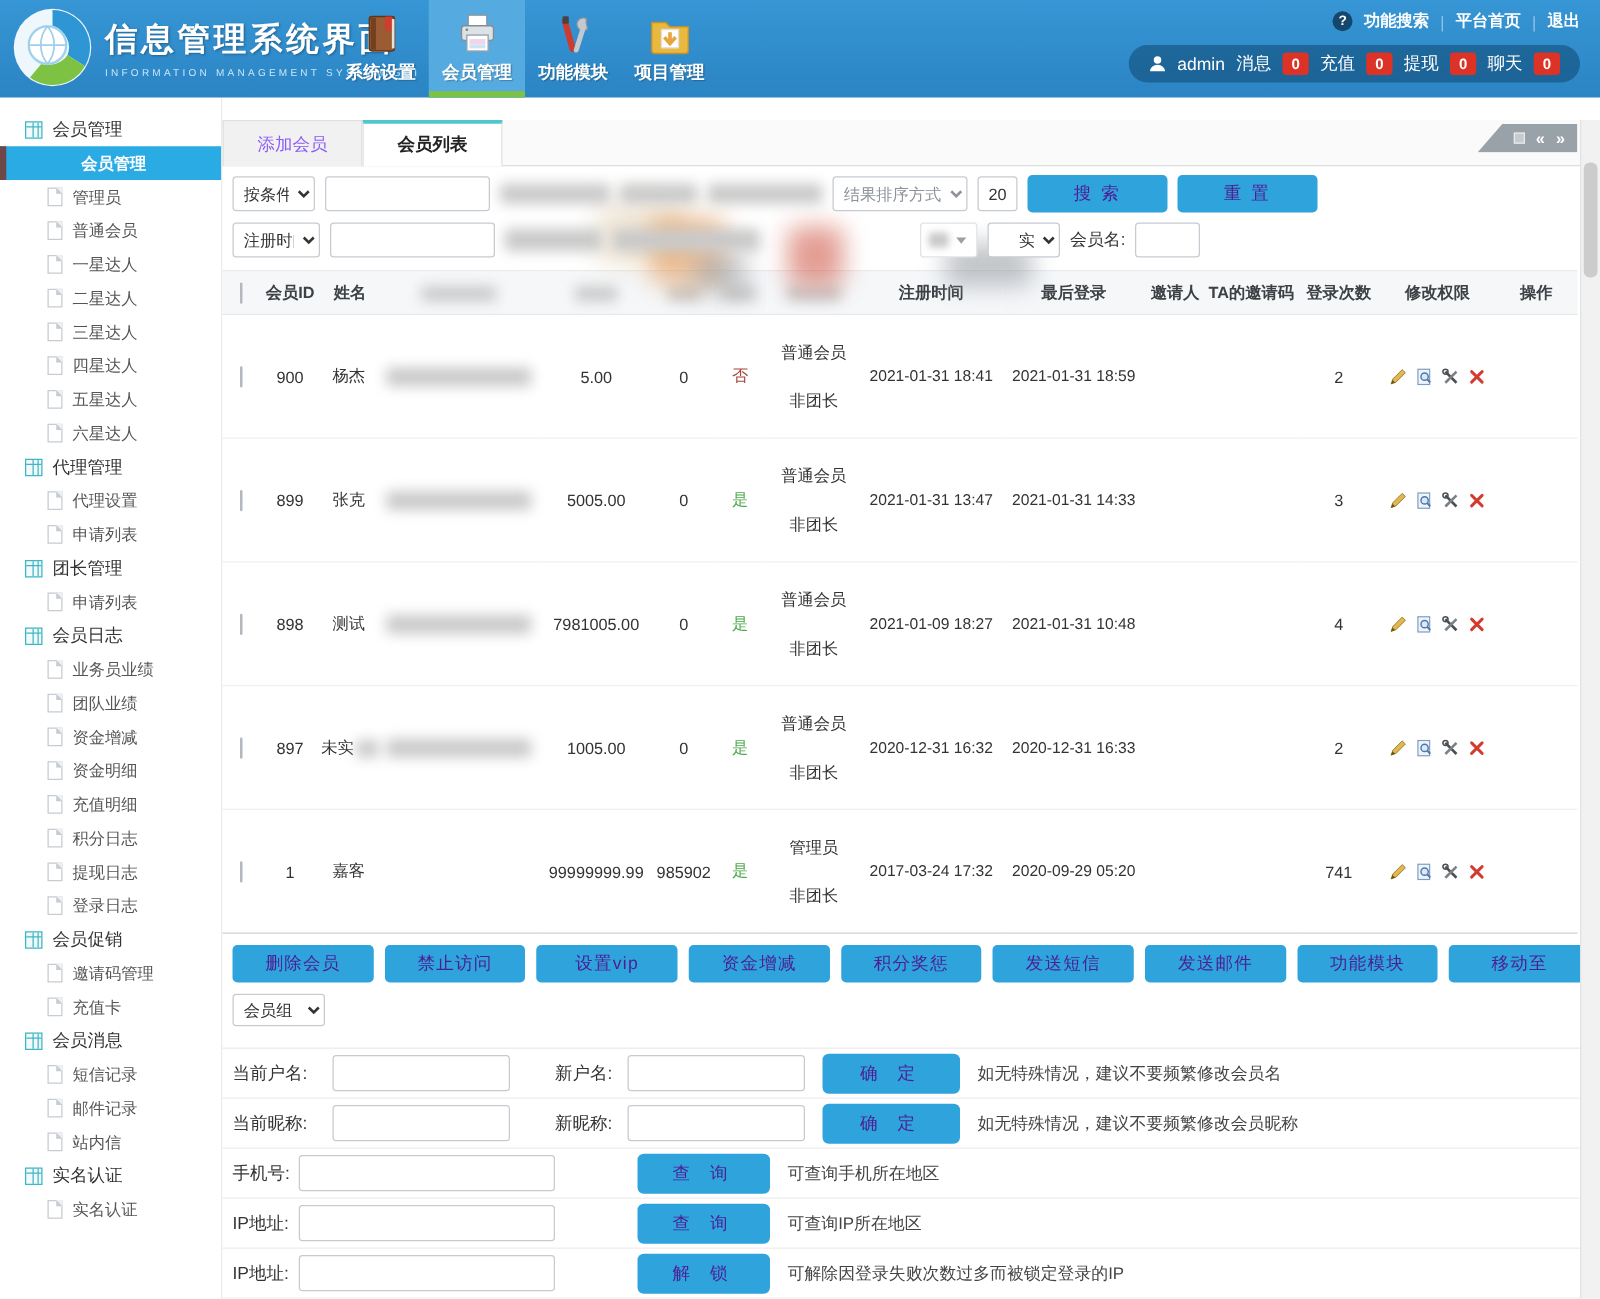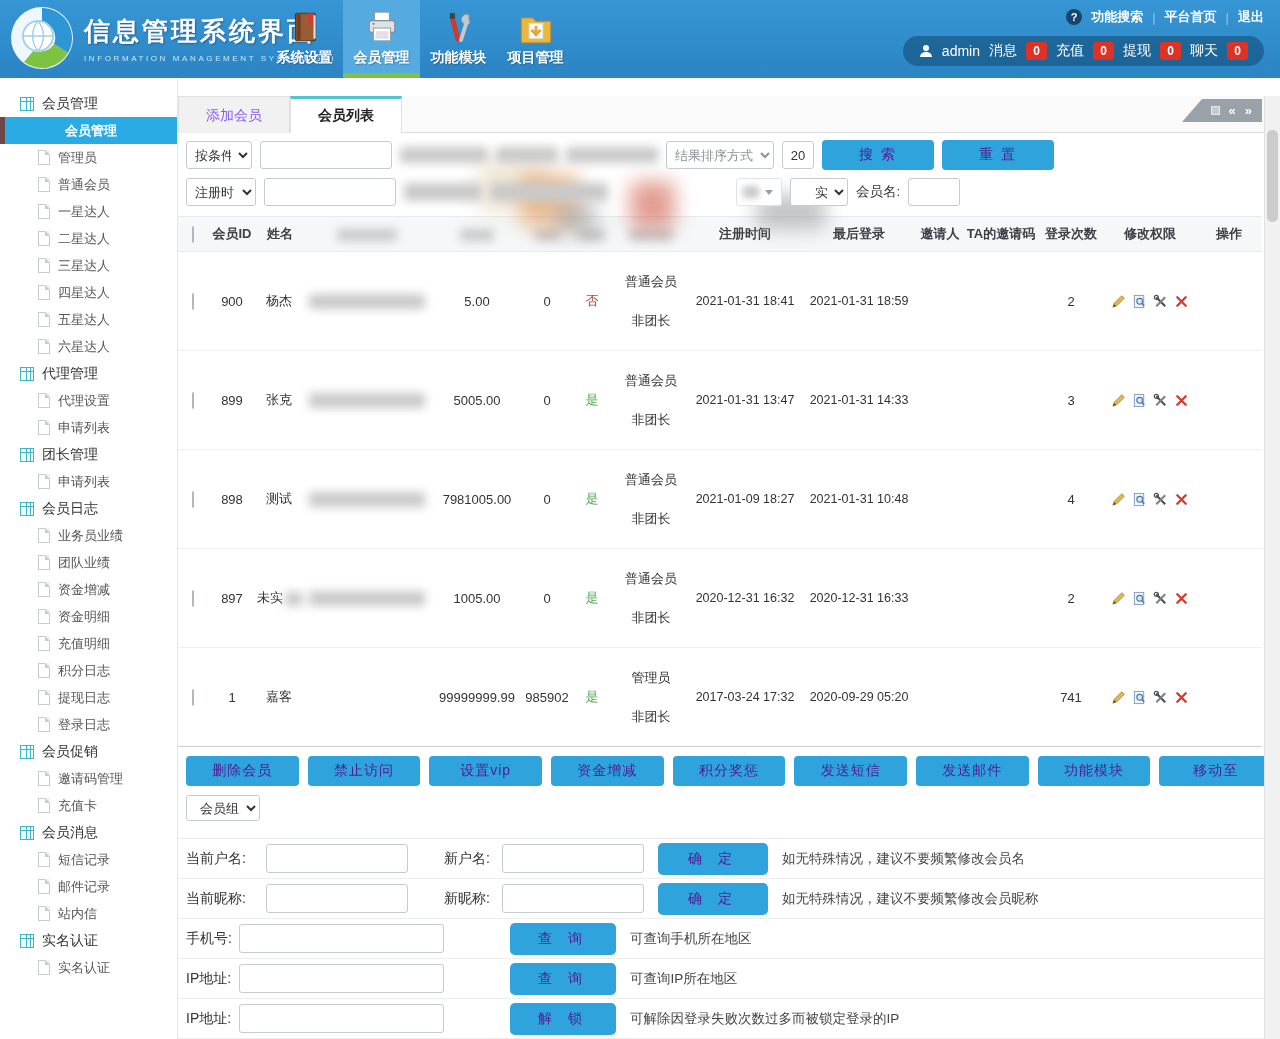--- a/index.html
+++ b/index.html
@@ -85,21 +85,21 @@
   td[data-blur] .blurline { display:none; }
   td[data-blur="true"] .blurline { display:inline-block; vertical-align:middle; }
   .acct-blur { width:116px; height:15px; }
   .name-blur { width:18px; height:14px; margin-left:2px; }
   .ops { display:flex; align-items:center; justify-content:center; gap:6px; }
   .ops svg { width:15px; height:15px; cursor:pointer; }
 
   
   .bulk { display:flex; gap:9px; padding:9px 8px 0 8px; }
   .bulk .btn { width:124px; height:30px; letter-spacing:1px; }
-  .grp-sel { margin:9px 0 0 8px; width:74px; height:26px;text-align:right; }
+  .grp-sel { margin:9px 0 0 8px; width:74px; height:26px; }
   .forms { margin-top:17px; border-top:1px solid #e9e9e9; }
   .form-row { display:flex; align-items:center; height:40px; border-bottom:1px solid #ededee; padding-left:8px;
               font-size:14px; color:#333; }
   .form-row input { height:29px; border:1px solid #c6cbd1; border-radius:3px; font-size:13px; padding:0 6px; font-family:inherit; }
   .fl1 { width:80px; }
   .fi1 { width:142px; }
   .fl2 { width:58px; margin-left:36px; }
   .fi2 { width:142px; }
   .fls { width:50px; }
   .fis { width:205px; margin-left:3px; }

